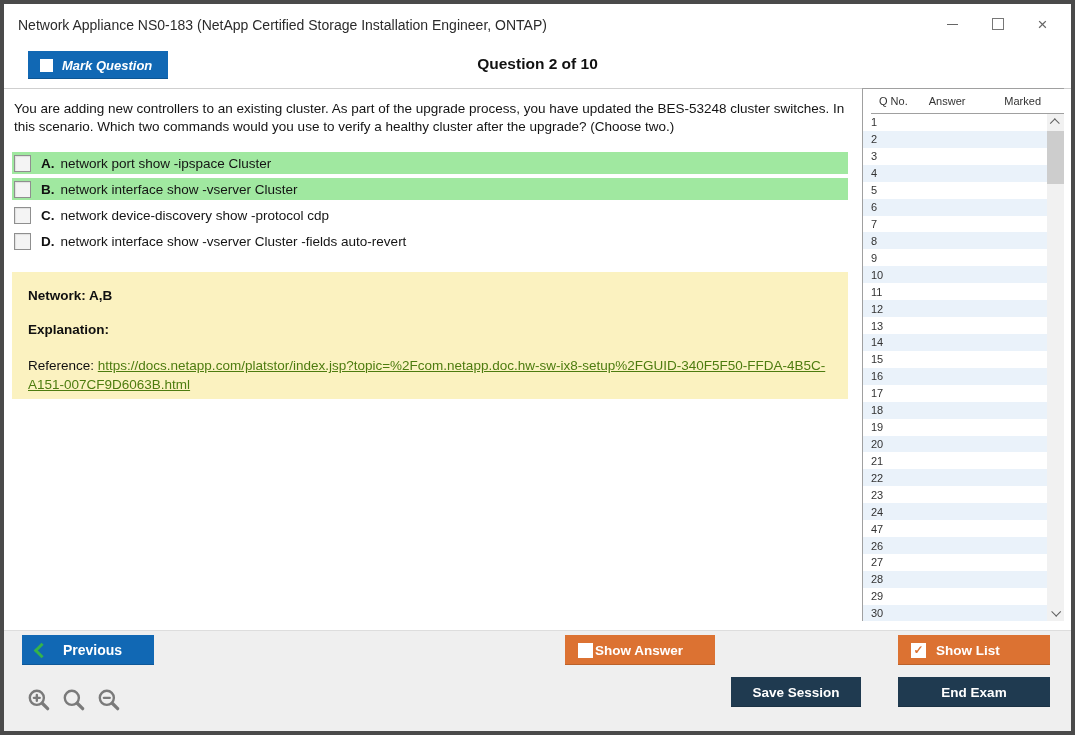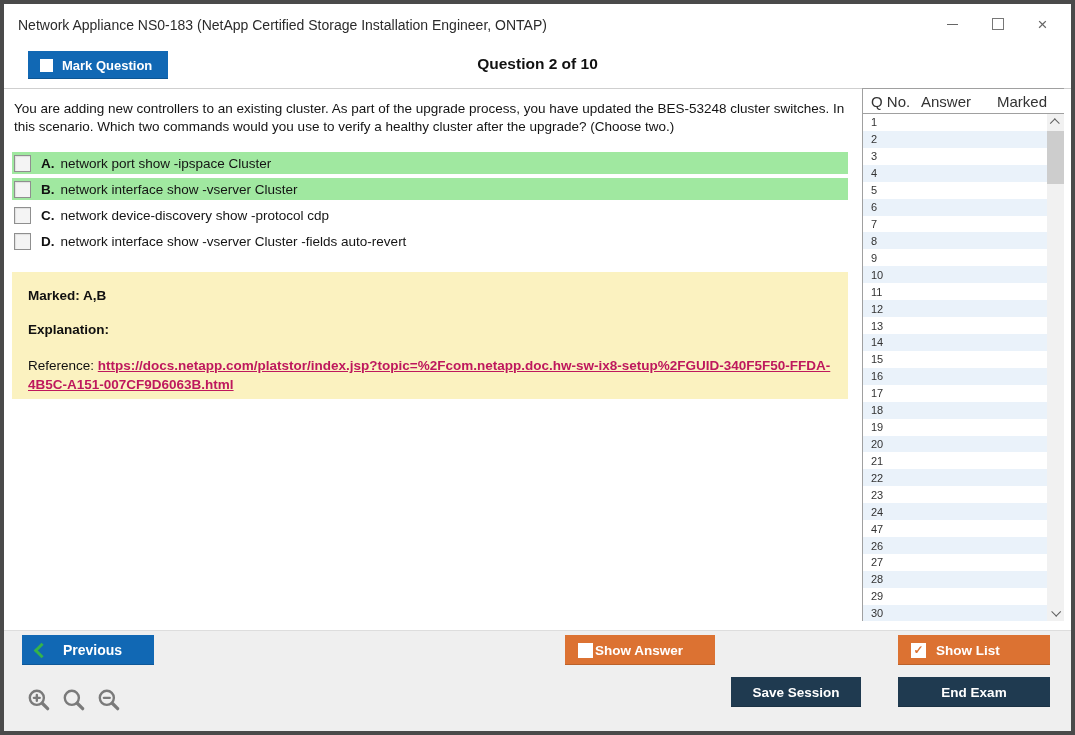--- a/index.html
+++ b/index.html
@@ -7,38 +7,38 @@
   
   .titlebar{position:absolute;left:0;top:0;width:100%;height:40px;background:#fff;}
   .title-text{position:absolute;left:14px;top:13px;font-size:14px;color:#2b2b2b;white-space:nowrap;}
   .win-controls{position:absolute;right:6px;top:0;height:40px;display:flex;}
   .win-btn{width:45px;height:40px;display:flex;align-items:center;justify-content:center;color:#666;cursor:default;}
   .min-glyph{display:block;width:11px;border-top:1px solid #666;}
   .max-glyph{display:block;width:10px;height:10px;border:1px solid #777;}
   .close-glyph{font-size:17px;line-height:1;color:#666;}
   
   .headerbar{position:absolute;left:0;top:40px;width:100%;height:44px;background:#fff;border-bottom:1px solid #cfcfcf;}
-  .mark-btn{position:absolute;left:24px;top:7px;height:28px;width:140px;background:#1168b4;color:#fff;border:none;display:flex;align-items:center;gap:9px;padding:0 0 0 12px;font-size:13px;font-weight:700;font-family:inherit;box-shadow:inset 0 -1px 0 rgba(0,0,0,.18);}
+  .mark-btn{position:absolute;left:24px;top:7px;height:28px;width:140px;background:#1168b4;color:#fff;border:none;display:flex;align-items:center;gap:9px;padding:0 0 0 12px;font-size:13px;font-weight:700;font-family:inherit;box-shadow:inset 0 -1px 0 rgba(0,0,0,.18);font-style:italic;}
   .mark-check{width:13px;height:13px;background:#fff;flex:0 0 auto;}
   .q-counter{position:absolute;left:0;top:11px;width:100%;text-align:center;font-size:15.5px;font-weight:700;color:#111;}
   
   .question-text{position:absolute;left:10px;top:96px;width:840px;font-size:13.5px;line-height:18px;color:#141414;}
   .option{position:absolute;left:8px;width:836px;height:22px;display:flex;align-items:center;gap:10px;padding:0;box-sizing:border-box;cursor:default;}
   .option.highlight{background:#a0e8a0;}
   .opt-check{width:15px;height:15px;background:#f4f4f4;border:1px solid #8f8f8f;margin-left:2px;flex:0 0 auto;box-shadow:inset 1px 1px 1px rgba(0,0,0,.08);}
   .opt-letter{font-weight:700;font-size:13.5px;color:#111;}
   .opt-text{font-size:13.5px;color:#141414;margin-left:-4px;}
   
   .answer-box{position:absolute;left:8px;top:268px;width:836px;height:127px;background:#fbf2c0;box-sizing:border-box;padding:16px 16px 0 16px;}
   .ans-line{font-size:13.5px;font-weight:700;color:#101010;margin:0 0 19px 0;}
   .ref-line{font-size:13.5px;color:#101010;line-height:19px;margin:0;}
-  .ref-link{color:#be185d;text-decoration:underline;word-break:break-all;cursor:pointer;font-weight:bold;}
+  .ref-link{color:#4d7c0f;text-decoration:underline;word-break:break-all;cursor:pointer;}
   
   .qlist{position:absolute;left:858px;top:84px;width:202px;height:533px;box-sizing:border-box;border-left:1px solid #a0a0a0;border-top:1px solid #a0a0a0;background:#fff;}
-  .qlist-header{height:24px;border-bottom:1px solid #a0a0a0;display:flex;align-items:center;font-size:15px;color:#333;}
+  .qlist-header{height:24px;border-bottom:1px solid #a0a0a0;display:flex;align-items:center;font-size:11px;color:#333;margin-left:8px;}
   .qh-qno{width:50px;padding-left:8px;}
   .qh-answer{width:76px;}
   .qh-marked{width:60px;}
   .qlist-body{position:absolute;left:0;top:25px;right:0;bottom:0;overflow:hidden;}
   .qrows{position:absolute;left:0;top:0;right:17px;bottom:0;display:flex;flex-direction:column;}
   .qrow{height:16.93px;flex:0 0 auto;display:flex;align-items:center;font-size:11px;color:#333;}
   .qrow:nth-child(even){background:#eaf2fa;}
   .qrow span{padding-left:8px;}
   .scrollbar{position:absolute;right:0;top:0;bottom:0;width:17px;background:#f1f1f1;}
   .sb-arrow{position:absolute;left:0;width:17px;height:17px;display:flex;align-items:center;justify-content:center;}
@@ -115,21 +115,21 @@
     <span class="opt-letter">C.</span>
     <span class="opt-text">network device-discovery show -protocol cdp</span>
   </div>
   <div class="option" style="top:226px;">
     <span class="opt-check"></span>
     <span class="opt-letter">D.</span>
     <span class="opt-text">network interface show -vserver Cluster -fields auto-revert</span>
   </div>
 
   <div class="answer-box">
-    <p class="ans-line">Marked: A,B</p>
+    <p class="ans-line">Network: A,B</p>
     <p class="ans-line">Explanation:</p>
     <p class="ref-line"><span>Reference: </span><a class="ref-link">https://docs.netapp.com/platstor/index.jsp?topic=%2Fcom.netapp.doc.hw-sw-ix8-setup%2FGUID-340F5F50-FFDA-4B5C-A151-007CF9D6063B.html</a></p>
   </div>
 
   <div class="qlist">
     <div class="qlist-header">
       <span class="qh-qno">Q No.</span>
       <span class="qh-answer">Answer</span>
       <span class="qh-marked">Marked</span>
     </div>

